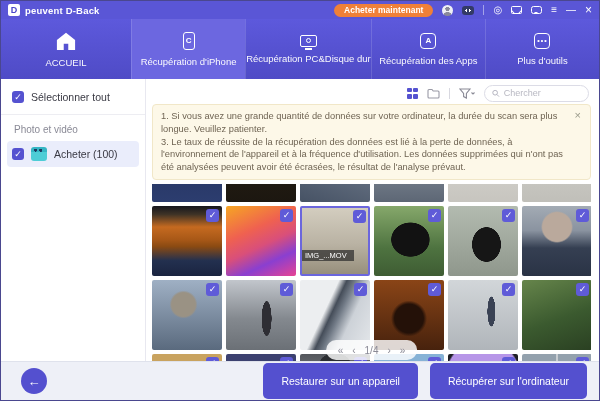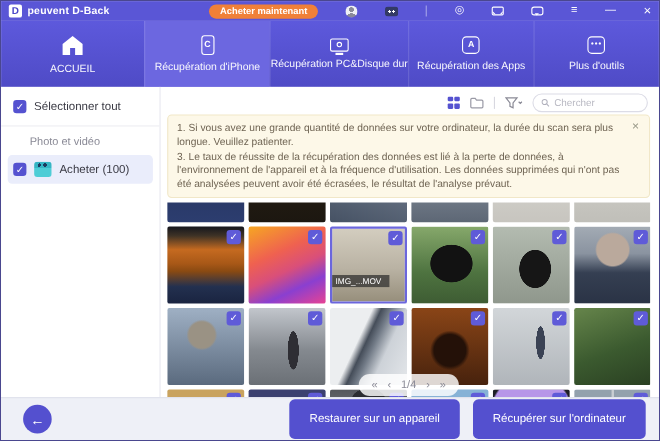--- a/index.html
+++ b/index.html
@@ -3,21 +3,21 @@
 <meta charset="utf-8">
 <style>
   * { margin:0; padding:0; box-sizing:border-box; }
   html,body { width:600px; height:401px; overflow:hidden; font-family:"Liberation Sans",sans-serif; }
   .window { width:600px; height:401px; display:flex; flex-direction:column; border:1px solid #4a478f; background:#fff; }
 
   
   .titlebar { height:18px; background:#5a56d6; display:flex; align-items:center; padding:0 7px; flex:0 0 auto; }
   .logo { width:12px; height:12px; background:#fff; border-radius:2px; color:#4a46c8; font-size:9px; font-weight:bold; display:flex; align-items:center; justify-content:center; }
   .app-title { color:#fff; font-size:9.5px; margin-left:5px; font-weight:bold; letter-spacing:.2px; }
-  .tb-right { margin-left:auto; display:flex; align-items:center; gap:25px; }
+  .tb-right { margin-left:auto; display:flex; align-items:center; gap:9px; }
   .buy-btn { background:#f08038; color:#fff; font-size:8.5px; font-weight:bold; height:13px; line-height:13px; padding:0 10px; border-radius:7px; }
   .avatar { width:11px; height:11px; border-radius:50%; background:
       radial-gradient(circle 2.2px at 50% 34%, #8a8a9a 95%, rgba(138,138,154,0) 100%),
       radial-gradient(ellipse 4px 2.6px at 50% 88%, #8a8a9a 95%, rgba(138,138,154,0) 100%), #eef0f5; }
   .dcam { width:12px; height:9px; border-radius:3px; background:
       radial-gradient(circle 1.2px at 35% 50%, #fff 95%, rgba(255,255,255,0) 100%),
       radial-gradient(circle 1.2px at 65% 50%, #fff 95%, rgba(255,255,255,0) 100%), #333a66; }
   .tb-sep { width:1px; height:10px; background:rgba(255,255,255,.45); }
   .tb-glyph { color:#fff; font-size:10px; line-height:1; }
   .i-mail { width:11px; height:8px; border:1px solid #fff; border-radius:1.5px; position:relative; overflow:hidden; }
@@ -40,21 +40,21 @@
   .ic-sq.apps { font-size:8px; font-weight:bold; }
   .ic-sq.tools { font-size:7px; letter-spacing:1px; font-weight:bold; }
 
   
   .main { flex:1; display:flex; min-height:0; background:#fff; }
   .sidebar { flex:0 0 145px; border-right:1px solid #e8e8f0; padding-top:8px; }
   .sb-row { display:flex; align-items:center; gap:7px; padding:0 11px; height:20px; }
   .checkbox { width:12px; height:12px; background:#5552d0; border-radius:3px; color:#fff; font-size:9px; line-height:12px; text-align:center; flex:0 0 auto; }
   .sb-label { font-size:10.5px; color:#3a3a44; }
   .sb-divider { height:1px; background:#ededf2; margin:7px 0; }
-  .sb-section { font-size:10px; color:#8a8a96; padding:2px 26px 6px; }
+  .sb-section { font-size:10px; color:#8a8a96; padding:2px 13px 6px; }
   .sb-item { display:flex; align-items:center; gap:7px; margin:0 6px; padding:0 5px; height:26px; background:#eaedfb; border-radius:4px; }
   .vid-icon { width:16px; height:14px; border-radius:3px; background:
       radial-gradient(circle 1.6px at 30% 22%, #1d3a5f 95%, rgba(29,58,95,0) 100%),
       radial-gradient(circle 1.6px at 62% 22%, #1d3a5f 95%, rgba(29,58,95,0) 100%),
       linear-gradient(180deg,#35b5c4 38%,#4ecdd6 38%); flex:0 0 auto; }
 
   .content { flex:1; display:flex; flex-direction:column; min-width:0; }
   .toolbar { height:22px; display:flex; align-items:center; justify-content:flex-end; gap:9px; padding:6px 10px 0 0; }
   .ic-grid { width:11px; height:11px; display:grid; grid-template-columns:1fr 1fr; gap:1.5px; }
   .ic-grid i { background:#5552d0; border-radius:1px; }

